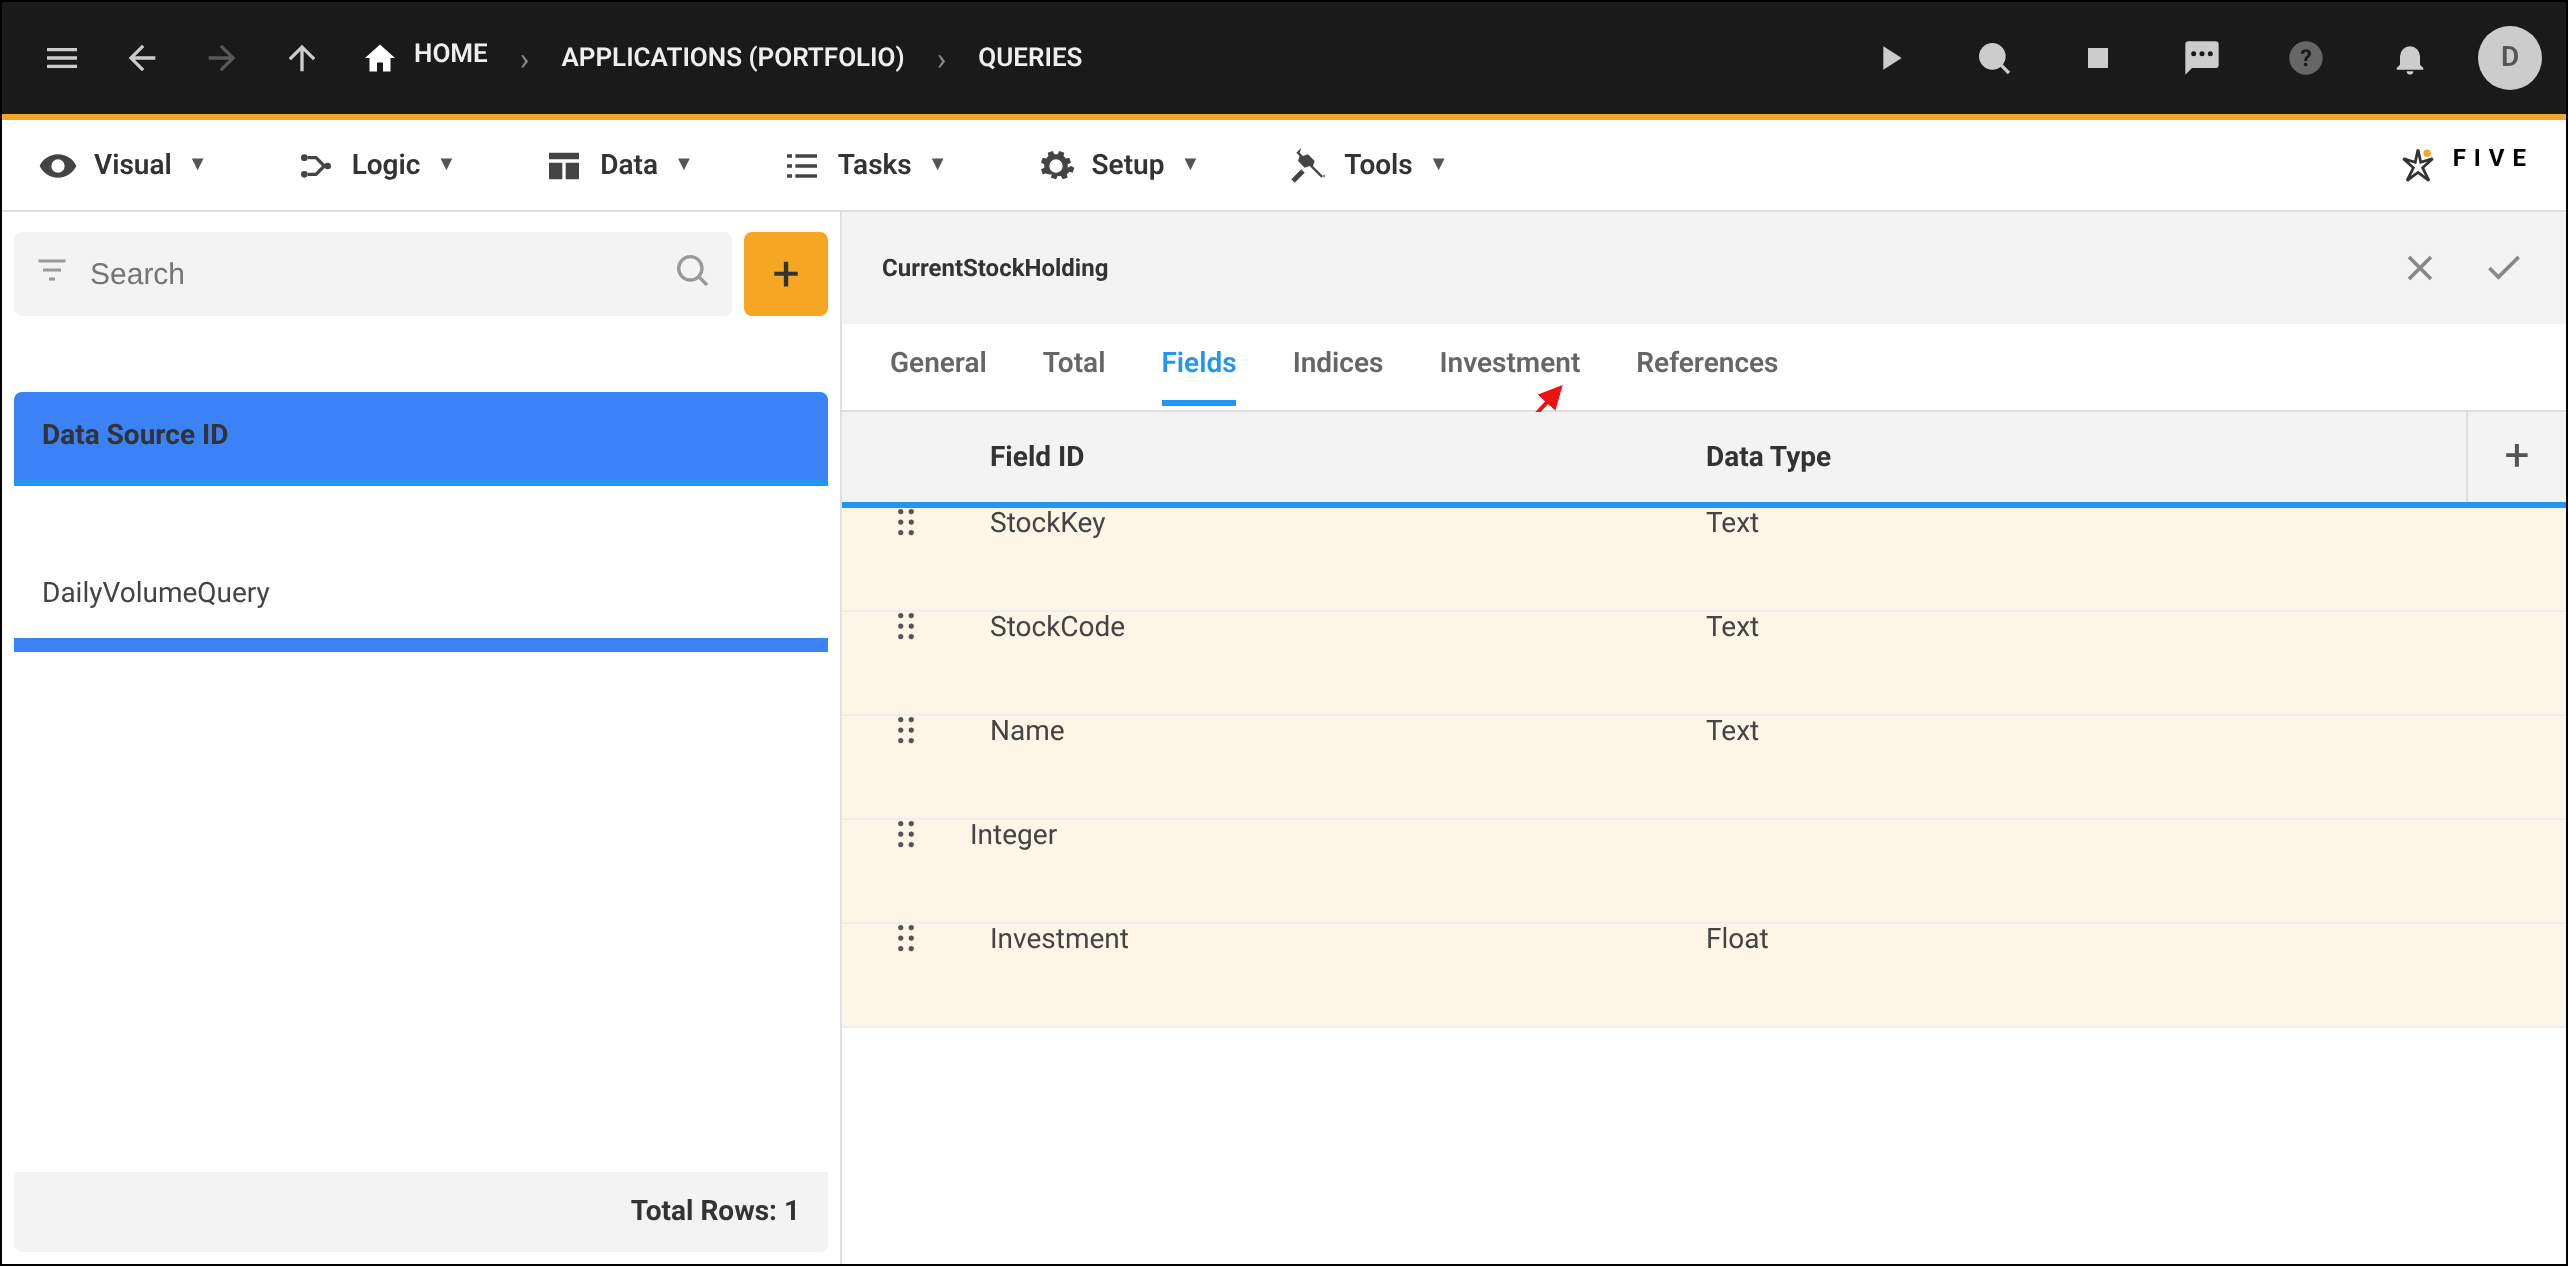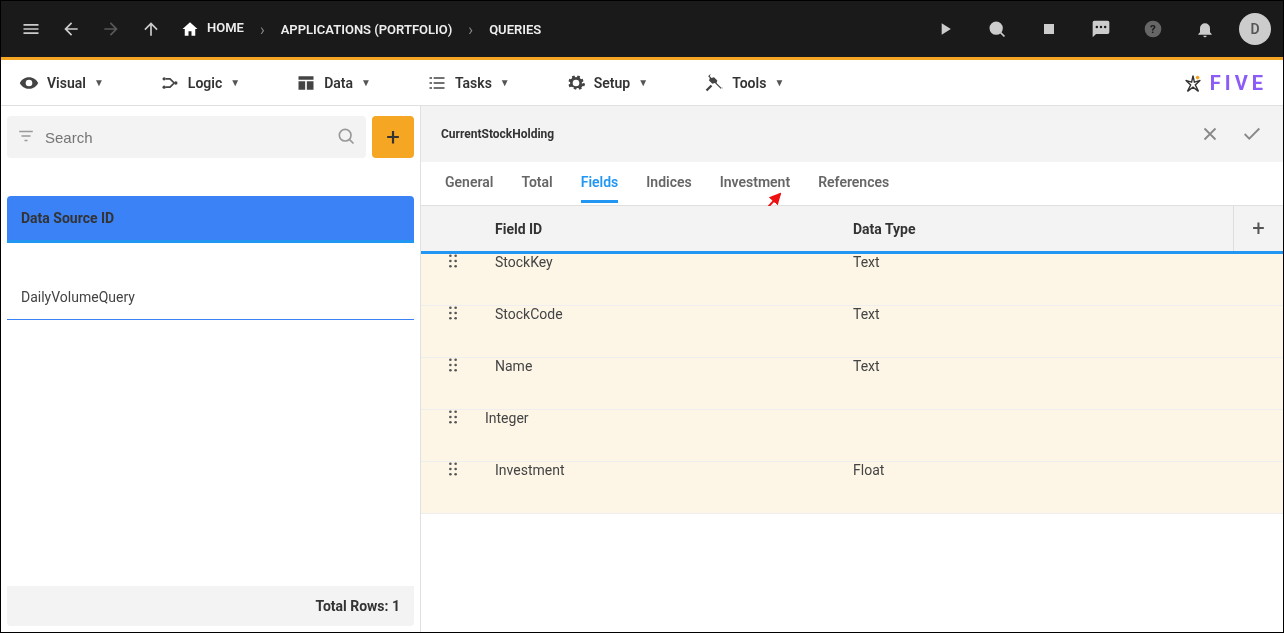--- a/index.html
+++ b/index.html
@@ -12,44 +12,44 @@
   .icon-btn { width: 36px; height: 36px; display: flex; align-items: center; justify-content: center; cursor: pointer; color: #ccc; border-radius: 4px; }
   .icon-btn svg { width: 20px; height: 20px; fill: currentColor; }
   .crumb { display: flex; align-items: flex-start; gap: 8px; color: #eee; font-weight: 600; font-size: 13px; padding: 0 8px; cursor: pointer; }
   .crumb-sep { color: #888; padding: 0 4px; font-size: 16px; }
   .avatar { width: 32px; height: 32px; border-radius: 50%; background: #ccc; color: #555; display: flex; align-items: center; justify-content: center; font-weight: 600; font-size: 14px; }
   
   
   .accent-line { height: 3px; background: #f5a623; }
   
   
-  .menubar { height: 46px; display: flex; align-items: center; padding: 0 8px; border-bottom: 1px solid #e0e0e0; gap: 36px; position: relative; }
+  .menubar { height: 46px; display: flex; align-items: center; padding: 0 8px; border-bottom: 1px solid #e0e0e0; gap: 24px; position: relative; }
   .menu-item { display: flex; align-items: center; gap: 8px; color: #333; font-weight: 600; font-size: 14px; cursor: pointer; padding: 6px 10px; }
   .menu-item svg { width: 20px; height: 20px; fill: #444; }
   .menu-caret { font-size: 10px; color: #555; }
-  .brand-logo { position: absolute; right: 16px; top: 50%; transform: translateY(-50%); display: flex; align-items: flex-end; gap: 6px; font-weight: 700; letter-spacing: 4px; font-size: 20px; color: #8b5cf6; }
+  .brand-logo { position: absolute; right: 16px; top: 50%; transform: translateY(-50%); display: flex; align-items: flex-start; gap: 6px; font-weight: 700; letter-spacing: 4px; font-size: 12px; color: #000000; }
   .brand-mark { width: 22px; height: 22px; }
   
   
   .main { display: flex; height: calc(100% - 105px); }
   .sidebar { width: 420px; border-right: 1px solid #e0e0e0; display: flex; flex-direction: column; padding: 6px; gap: 32px; }
   .content { flex: 1; display: flex; flex-direction: column; }
   
   
   .search-row { display: flex; align-items: center; gap: 6px; padding: 4px 0 6px 0; }
   .search-box { flex: 1; display: flex; align-items: center; background: #f3f3f3; border-radius: 4px; padding: 0 10px; height: 42px; gap: 10px; }
   .search-box input { flex: 1; border: none; background: transparent; font-size: 15px; color: #555; outline: none; }
   .search-box .filter-icon { color: #888; }
   .search-box .mag-icon { color: #888; }
   .add-btn { width: 42px; height: 42px; background: #f5a623; border-radius: 4px; display: flex; align-items: center; justify-content: center; cursor: pointer; font-size: 24px; color: #333; }
   
   
   .list-header { background: #3b82f6; padding: 14px 14px; font-weight: 700; color: #333; border-radius: 4px 4px 0 0; border-bottom: 3px solid #2196f3; font-size: 14px; }
   .list-body { flex: 1; overflow: auto; background: #fff; }
-  .list-row { padding: 14px 14px; border-bottom: 1px solid #3b82f6; cursor: pointer; color: #444; }
+  .list-row { padding: 14px 14px; border-bottom: 7px solid #3b82f6; cursor: pointer; color: #444; }
   .list-footer { background: #f3f3f3; padding: 12px 14px; text-align: right; font-weight: 700; color: #333; border-radius: 0 0 4px 4px; }
   
   
   .content-header { background: #f3f3f3; height: 56px; display: flex; align-items: center; justify-content: space-between; padding: 0 20px; }
   .content-title { font-size: 12px; font-weight: 700; color: #333; }
   .content-actions { display: flex; gap: 20px; color: #888; }
   .content-actions .act { cursor: pointer; font-size: 20px; display:flex; align-items:center; }
   .act svg { width: 22px; height: 22px; }
   .act.check svg { stroke: #888; }
   .act.close { font-size: 22px; }

